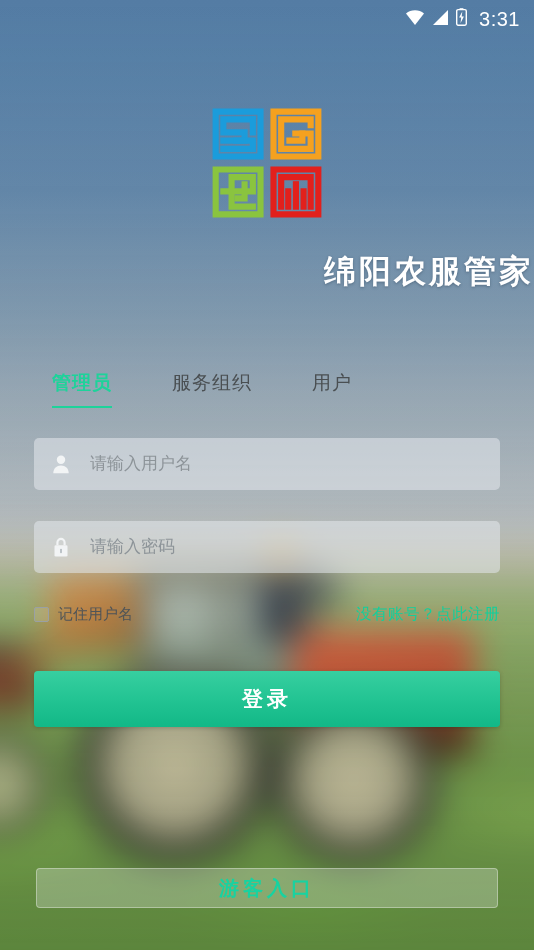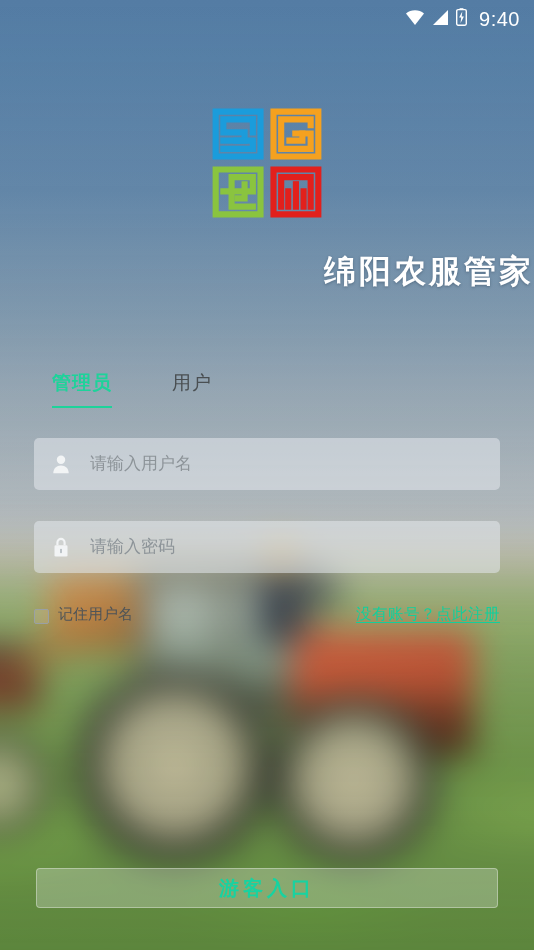--- a/index.html
+++ b/index.html
@@ -245,36 +245,35 @@
     font-family: "Liberation Sans", "DejaVu Sans", sans-serif;
     padding-right: 14px;
   }
   .field-input::placeholder { color: #8d9499; }
 
   .row-remember {
     position: absolute; left: 34px; right: 34px; top: 604px;
     display: flex; align-items: center; justify-content: space-between;
   }
   .remember {
-    display: flex; align-items: flex-end; gap: 9px;
+    display: flex; align-items: center; gap: 9px;
     cursor: pointer;
   }
   .checkbox {
     width: 15px; height: 15px;
     border: 1.5px solid #9aa0a4;
     border-radius: 2px;
     background: rgba(255,255,255,.12);
   }
   .remember-label {
     font-size: 15px; color: #4e5458;
   }
   .register-link {
     font-size: 15.5px;
     color: #13cf9c;
-    text-decoration: underline;
     text-underline-offset: 3px;
     cursor: pointer;
     letter-spacing: .5px;
     margin-left: 28px;
   }
 
   .btn-login {
     position: absolute; left: 34px; top: 671px;
     width: 466px; height: 56px;
     border: none; border-radius: 4px;
@@ -348,21 +347,21 @@
             <path d="M16 1 L16 16 L1 16 Z" fill="#ffffff"></path>
           </svg>
       </span>
       <span>
         <svg width="11" height="18" viewBox="0 0 11 18">
           <rect x="0.7" y="1.6" width="9.6" height="15.6" rx="1.4" fill="none" stroke="#ffffff" stroke-width="1.4"></rect>
           <rect x="3.6" y="0.2" width="3.8" height="1.6" fill="#ffffff"></rect>
           <path d="M6.3 3.4 L3.1 9.6 L5.2 9.6 L4.5 15.2 L7.9 8.4 L5.7 8.4 Z" fill="#ffffff"></path>
         </svg>
       </span>
-      <span class="st-time">9:40</span>
+      <span class="st-time">3:31</span>
     </div>
   </div>
 
   <div class="content">
 
     <div class="logo">
       <svg width="118" height="118" viewBox="0 0 100 100">
 
         <g fill="none" stroke="#1b9cdb" stroke-width="5.2" stroke-linecap="square">
           <path d="M44.5 6.5 H6.5 V44.5 H44.5 V6.5 Z"></path>
@@ -388,20 +387,21 @@
           <path d="M74.5 87 V68"></path>
           <path d="M68 87 V74 M81 87 V74"></path>
         </g>
       </svg>
     </div>
 
     <div class="app-title">绵阳农服管家</div>
 
     <div class="tabs">
       <div class="tab active">管理员</div>
+      <div class="tab">服务组织</div>
       <div class="tab">用户</div>
     </div>
 
     <div class="field field-pass">
       <span class="field-icon">
         <svg width="20" height="22" viewBox="0 0 24 26" fill="#f2f4f5">
           <path d="M6.4 11 V7.6 a5.6 5.6 0 0 1 11.2 0 V11 h-2.6 V7.6 a3 3 0 0 0-6 0 V11 Z"></path>
           <rect x="4.2" y="11" width="15.6" height="13.4" rx="1.6"></rect>
           <rect x="11.1" y="15" width="1.8" height="5.4" rx=".9" fill="#aab3b8"></rect>
         </svg>
@@ -420,17 +420,18 @@
     </div>
 
     <div class="row-remember">
       <div class="remember">
         <span class="checkbox"></span>
         <span class="remember-label">记住用户名</span>
       </div>
       <span class="register-link">没有账号？点此注册</span>
     </div>
 
+    <button class="btn-login">登录</button>
 
     <button class="btn-guest">游客入口</button>
 
   </div>
 </div>
 
 </body></html>

